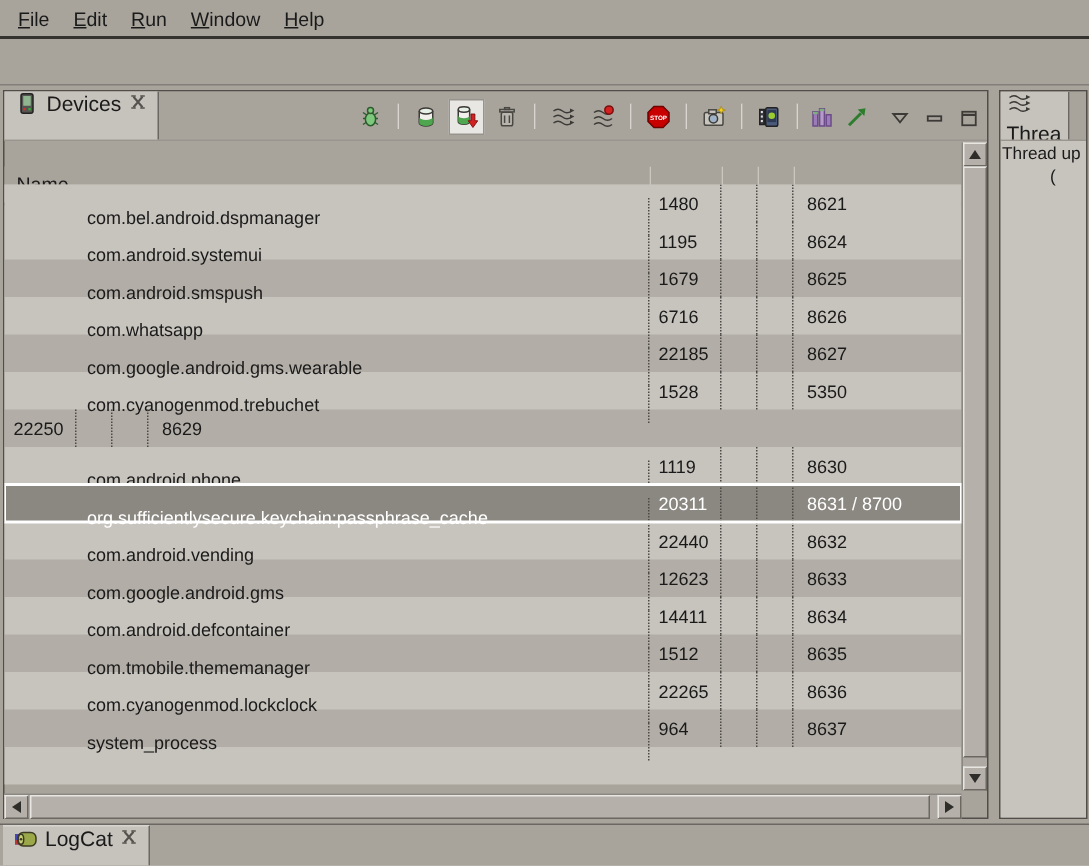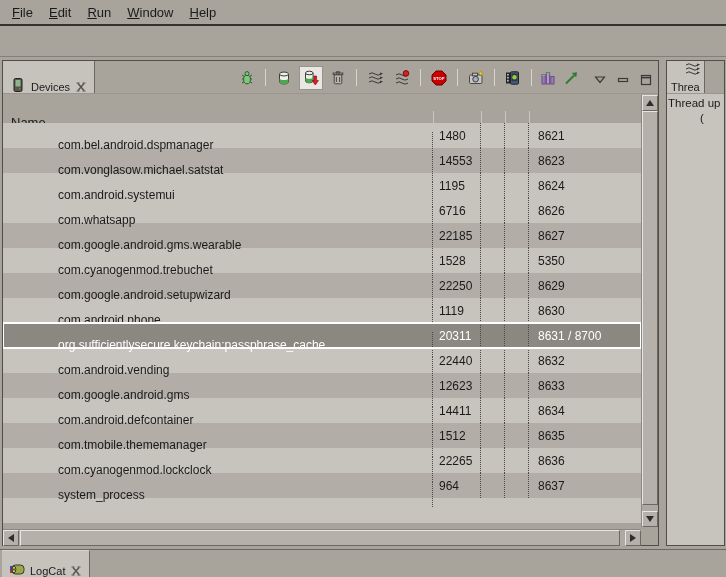--- a/index.html
+++ b/index.html
@@ -17,23 +17,23 @@
     padding-left:4px; border-bottom:2px solid #35332f; background:#a8a49c;
   }
   .menu-item{ padding:0 8px; font-size:13px; cursor:default; }
   .menu-item u{ text-decoration:underline; }
   
   .main-toolbar{ height:31px; border-bottom:1px solid #83807a; background:#a8a49c; }
   
   .panel{ position:absolute; border:1px solid #514e4a; background:#a8a49c; }
   .tabstrip{ position:relative; height:33px; background:#a8a49c; border-bottom:1px solid #9a968f; display:flex; }
   .view-tab{
-    display:inline-flex; align-items:flex-end; gap:5px; padding:0 7px;
+    display:inline-flex; align-items:flex-start; gap:5px; padding:0 7px;
     background:#c6c2bc; border-right:1px solid #6b6863; height:32px;
-    font-size:11px; white-space:nowrap; overflow:hidden;
+    font-size:14px; white-space:nowrap; overflow:hidden;
   }
   .icon16{ width:16px; height:16px; display:inline-block; flex:none; }
   .icon12{ width:12px; height:12px; display:inline-block; flex:none; }
   
   .view-toolbar{ position:absolute; right:2px; top:0; height:33px; display:flex; align-items:center; gap:3px; }
   .tbtn{ width:24px; height:24px; display:flex; align-items:center; justify-content:center;
          background:transparent; border:1px solid transparent; }
   .tbtn.pressed{ background:#e9e7e3; border:1px solid #97938d; }
   .tsep{ width:1px; height:17px; background:#8a8680; border-right:1px solid #d8d5d0; margin:0 3px; }
   .tbtn.small{ width:20px; }
@@ -266,34 +266,34 @@
     </div>
 
     <div class="tbody">
         <div class="trow light">
           <span class="cell name">com.bel.android.dspmanager</span>
           <span class="cell pid">1480</span>
           <span class="cell e1"></span>
           <span class="cell e2"></span>
           <span class="cell port">8621</span>
         </div>
-        <div class="trow dark">
-          <span class="cell name">com.vonglasow.michael.satstat</span>
-          <span class="cell pid">14553</span>
-          <span class="cell e1"></span>
-          <span class="cell e2"></span>
-          <span class="cell port">8623</span>
-        </div>
         <div class="trow light">
           <span class="cell name">com.android.systemui</span>
           <span class="cell pid">1195</span>
           <span class="cell e1"></span>
           <span class="cell e2"></span>
           <span class="cell port">8624</span>
         </div>
+        <div class="trow dark">
+          <span class="cell name">com.android.smspush</span>
+          <span class="cell pid">1679</span>
+          <span class="cell e1"></span>
+          <span class="cell e2"></span>
+          <span class="cell port">8625</span>
+        </div>
         <div class="trow light">
           <span class="cell name">com.whatsapp</span>
           <span class="cell pid">6716</span>
           <span class="cell e1"></span>
           <span class="cell e2"></span>
           <span class="cell port">8626</span>
         </div>
         <div class="trow dark">
           <span class="cell name">com.google.android.gms.wearable</span>
           <span class="cell pid">22185</span>
@@ -302,21 +302,20 @@
           <span class="cell port">8627</span>
         </div>
         <div class="trow light">
           <span class="cell name">com.cyanogenmod.trebuchet</span>
           <span class="cell pid">1528</span>
           <span class="cell e1"></span>
           <span class="cell e2"></span>
           <span class="cell port">5350</span>
         </div>
         <div class="trow dark">
-          <span class="cell name">com.google.android.setupwizard</span>
           <span class="cell pid">22250</span>
           <span class="cell e1"></span>
           <span class="cell e2"></span>
           <span class="cell port">8629</span>
         </div>
         <div class="trow light">
           <span class="cell name">com.android.phone</span>
           <span class="cell pid">1119</span>
           <span class="cell e1"></span>
           <span class="cell e2"></span>

